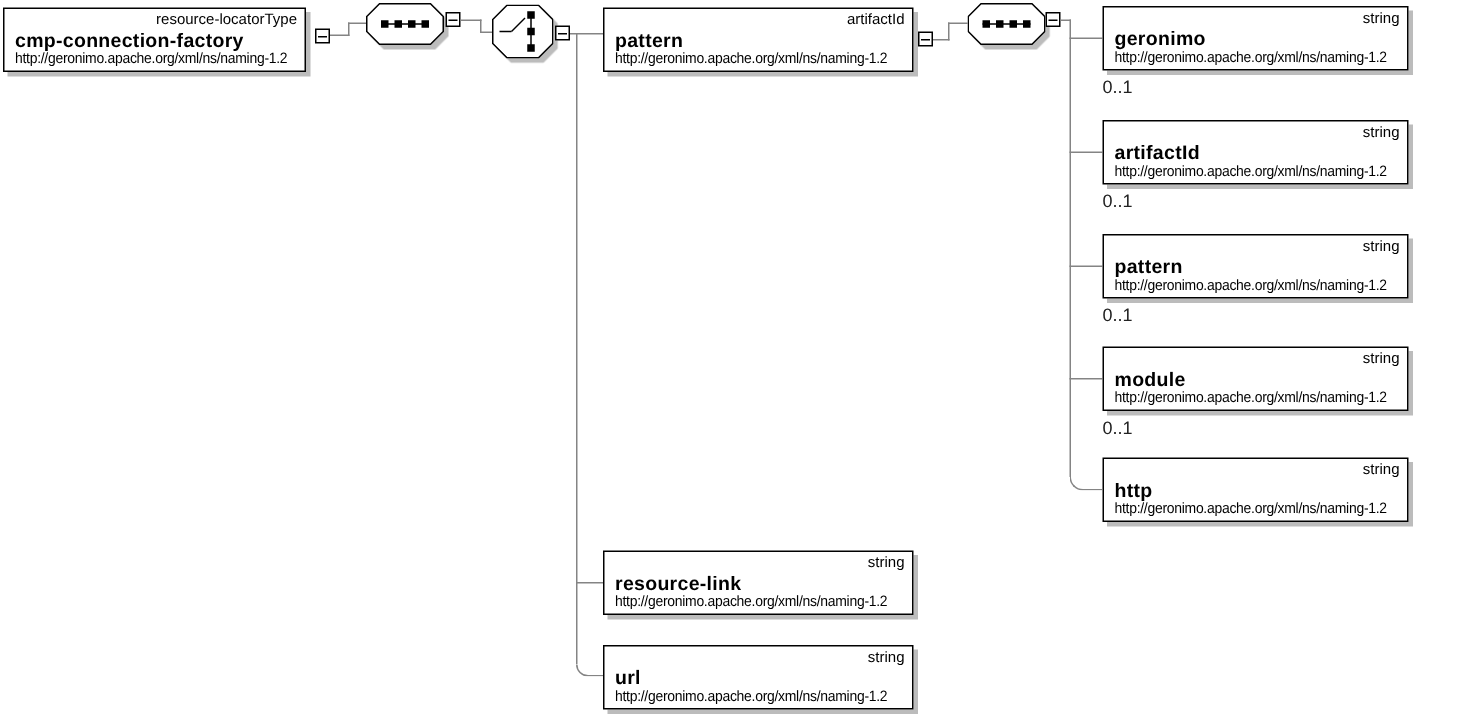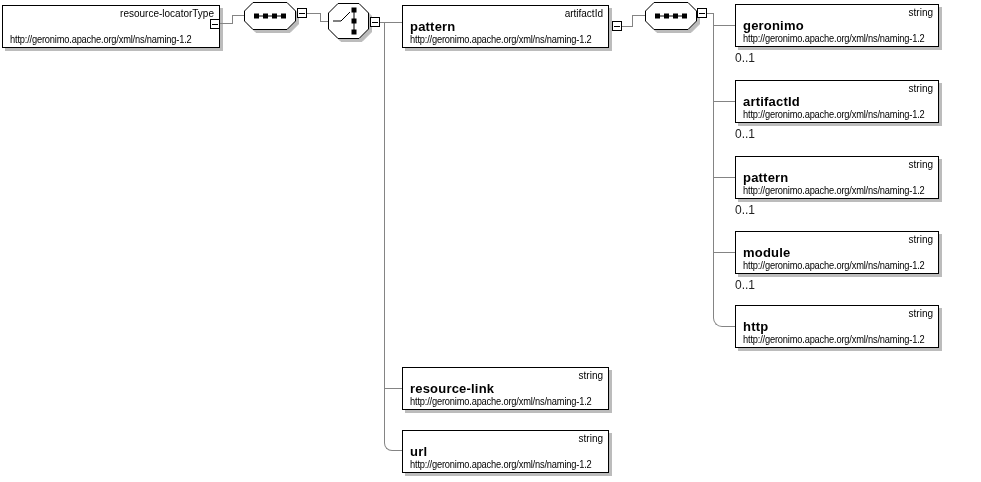--- a/index.html
+++ b/index.html
@@ -32,22 +32,23 @@
     border-bottom-left-radius:9px;
   }
   
   .octicon{position:absolute;filter:drop-shadow(3px 3px 0 #bcbcbc);}
 </style>
 </head>
 <body>
 
 <div id="canvas">
 
-  <div class="ebox" style="left:2px;top:5px;width:218px">
+  <div class="ebox" style="left:2px;top:5px;width:202px">
     <div class="etype">resource-locatorType</div>
+    <div class="ename">cmp-connection-factory</div>
     <div class="ens">http://geronimo.apache.org/xml/ns/naming-1.2</div>
   </div>
 
   <div class="toggle" style="left:210px;top:19px">
     <div class="dash"></div>
   </div>
 
   <div class="hline" style="left:220px;top:23px;width:13px"></div>
   <div class="vline" style="left:232px;top:15px;height:9px"></div>
   <div class="hline" style="left:232px;top:15px;width:12px"></div>

